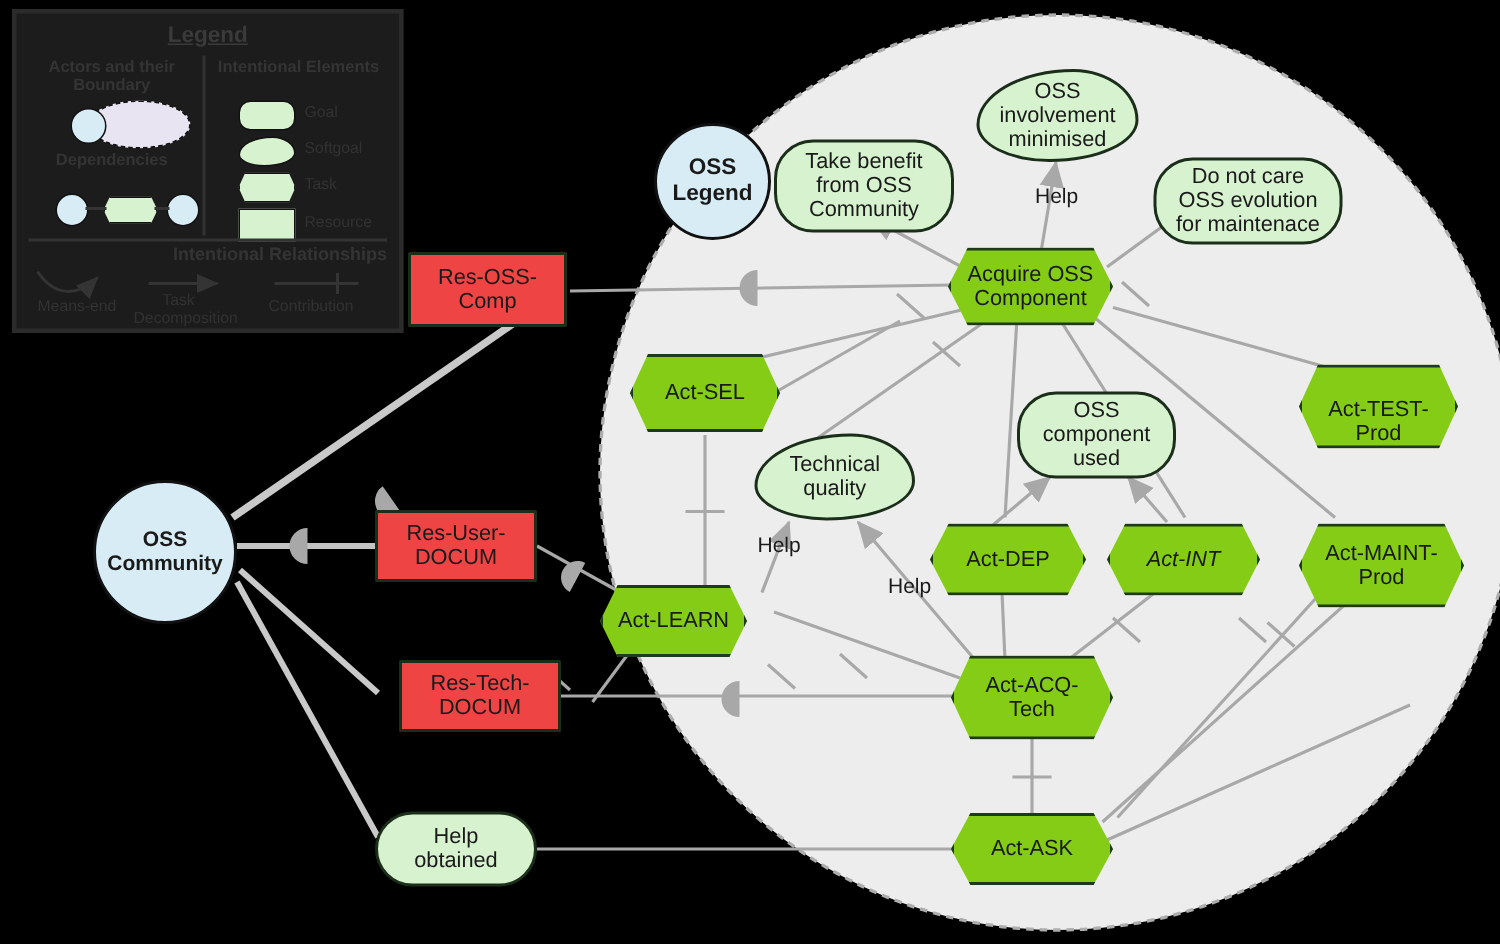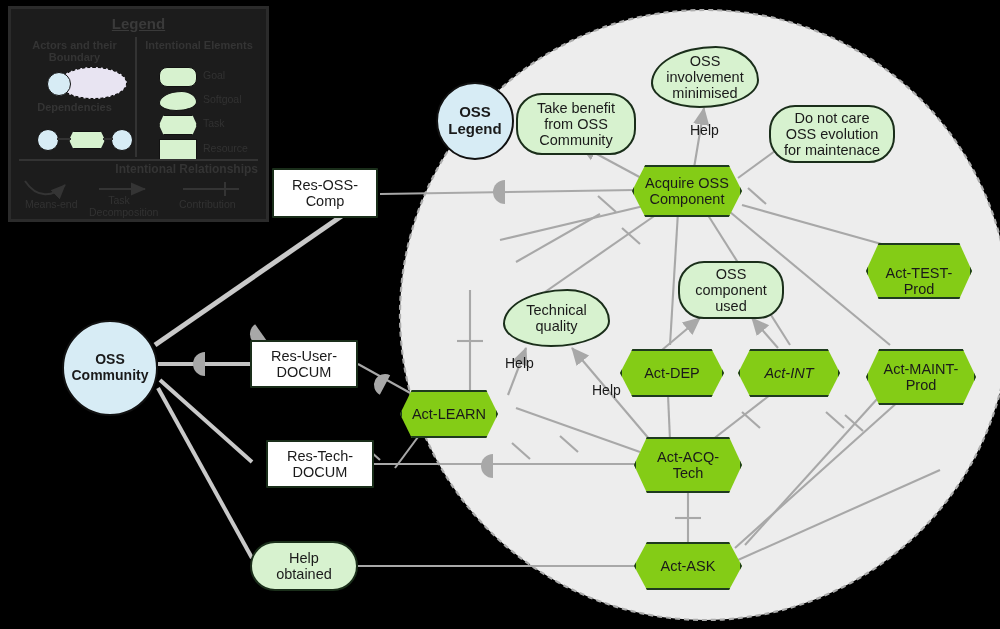--- a/index.html
+++ b/index.html
@@ -8,21 +8,21 @@
   #svg-layer{position:absolute;left:0;top:0;width:1000px;height:629px;}
 
   .node{position:absolute;box-sizing:border-box;display:flex;align-items:center;
         justify-content:center;text-align:center;color:#1a1a1a;line-height:1.12;
         font-size:14.5px;z-index:5;}
   .node span{display:block;padding:0 3px;}
 
   .n-task{background:#84cc16;border:2px solid #1e3a1e;
           clip-path:polygon(12% 0%,88% 0%,100% 50%,88% 100%,12% 100%,0% 50%);}
   .n-goal{background:#d7f2cf;border:2px solid #1a2e1a;border-radius:26px;}
-  .n-resource{background:#ffffff;border:2px solid #1a2e1a;border-radius:1px;}
+  .n-resource{background:#ef4444;border:2px solid #1a2e1a;border-radius:1px;}
   .n-softgoal{background:#d7f2cf;border:2px solid #1a2e1a;
               border-radius:60% 40% 55% 45% / 60% 55% 45% 40%;}
   .n-actor{background:#d7ecf5;border:2.5px solid #111;border-radius:50%;
            font-weight:bold;font-size:15px;}
 
   .edge-label{position:absolute;font-size:14px;color:#1a1a1a;z-index:6;
               background:transparent;white-space:nowrap;}
 
   
   #legend{position:absolute;left:8px;top:6px;width:255px;height:210px;
@@ -256,20 +256,23 @@
       </span>
   </div>
 
   <div class="node n-task" style="left:632px;top:165px;width:110px;height:52px;">
     <span>
         <span>Acquire OSS</span>
         <span>Component</span>
       </span>
   </div>
 
+  <div class="node n-task" style="left:420px;top:236px;width:100px;height:52px;">
+    <span>Act-SEL</span>
+  </div>
 
   <div class="node n-task" style="left:866px;top:243px;width:106px;height:56px;align-items:flex-end;">
     <span>
         <span>Act-TEST-</span>
         <span>Prod</span>
       </span>
   </div>
 
   <div class="node n-task" style="left:400px;top:390px;width:98px;height:48px;">
     <span>Act-LEARN</span>

